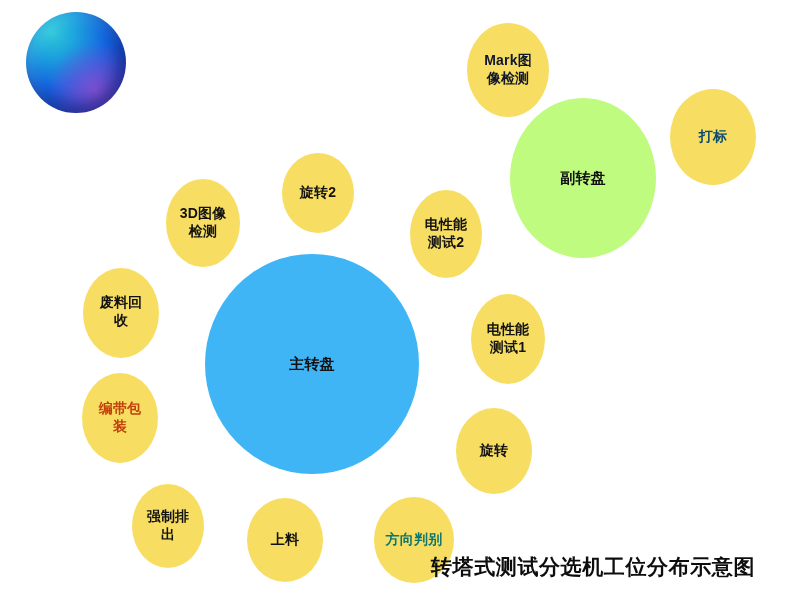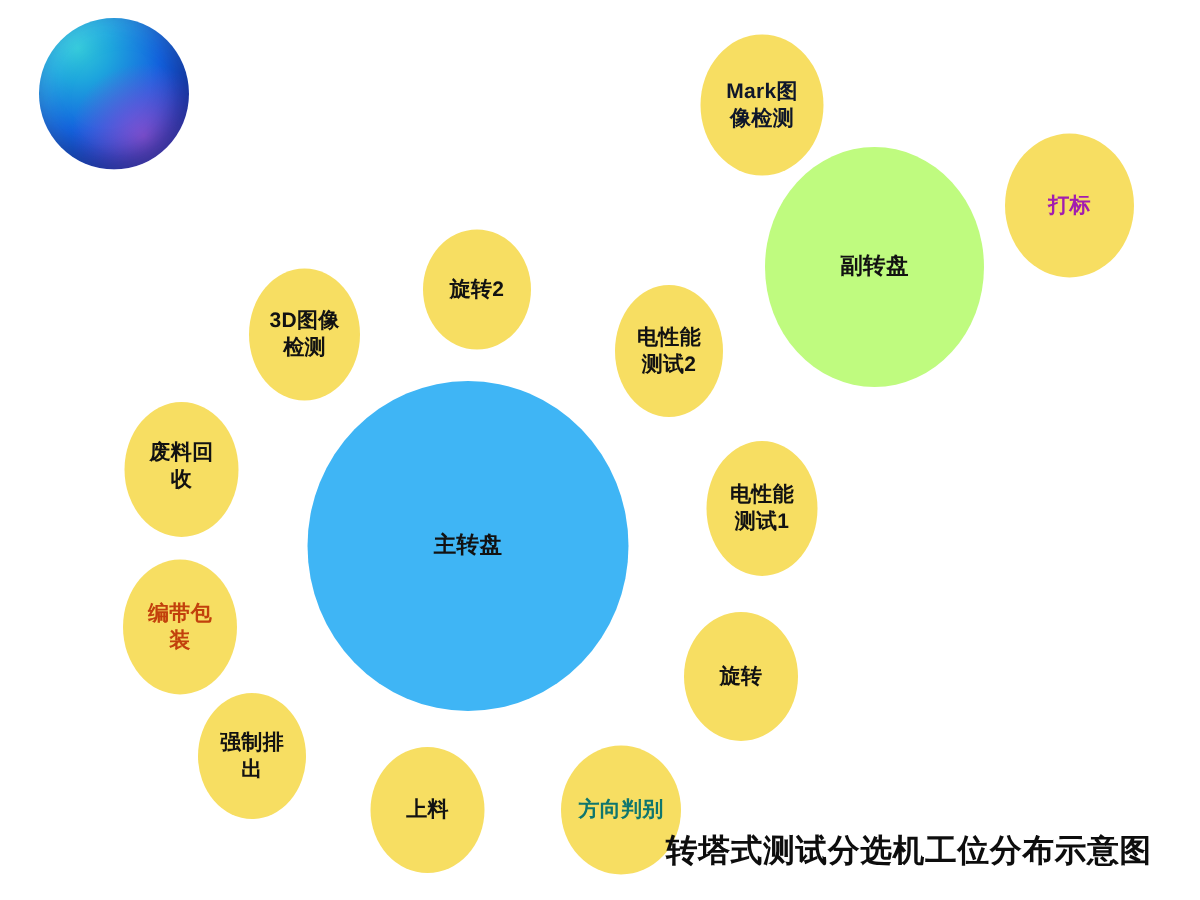--- a/index.html
+++ b/index.html
@@ -72,21 +72,21 @@
         <span class="node-label" style="color: rgb(18, 18, 18);">主转盘</span>
       </div>
       <div class="node hub" style="left: 510px; top: 98px; width: 146px; height: 160px; background: rgb(191, 251, 127);">
         <span class="node-label" style="color: rgb(18, 18, 18);">副转盘</span>
       </div>
       <div class="node small" style="left: 467px; top: 23px; width: 82px; height: 94px; background: rgb(247, 222, 98);">
         <span class="node-label" style="color: #0f172a;">Mark图
 像检测</span>
       </div>
       <div class="node small" style="left: 670px; top: 89px; width: 86px; height: 96px; background: rgb(247, 222, 98);">
-        <span class="node-label" style="color: #a21caf;">打标</span>
+        <span class="node-label" style="color: #0c4a6e;">打标</span>
       </div>
       <div class="node small" style="left: 282px; top: 153px; width: 72px; height: 80px; background: rgb(247, 222, 98);">
         <span class="node-label" style="color: rgb(18, 18, 18);">旋转2</span>
       </div>
       <div class="node small" style="left: 166px; top: 179px; width: 74px; height: 88px; background: rgb(247, 222, 98);">
         <span class="node-label" style="color: rgb(18, 18, 18);">3D图像
 检测</span>
       </div>
       <div class="node small" style="left: 410px; top: 190px; width: 72px; height: 88px; background: rgb(247, 222, 98);">
         <span class="node-label" style="color: rgb(18, 18, 18);">电性能
@@ -100,27 +100,27 @@
         <span class="node-label" style="color: rgb(18, 18, 18);">电性能
 测试1</span>
       </div>
       <div class="node small" style="left: 82px; top: 373px; width: 76px; height: 90px; background: rgb(247, 222, 98);">
         <span class="node-label" style="color: #c2410c;">编带包
 装</span>
       </div>
       <div class="node small" style="left: 456px; top: 408px; width: 76px; height: 86px; background: rgb(247, 222, 98);">
         <span class="node-label" style="color: rgb(18, 18, 18);">旋转</span>
       </div>
-      <div class="node small" style="left: 132px; top: 462px; width: 72px; height: 84px; background: rgb(247, 222, 98);">
+      <div class="node small" style="left: 132px; top: 484px; width: 72px; height: 84px; background: rgb(247, 222, 98);">
         <span class="node-label" style="color: rgb(18, 18, 18);">强制排
 出</span>
       </div>
       <div class="node small" style="left: 247px; top: 498px; width: 76px; height: 84px; background: rgb(247, 222, 98); justify-content: center;">
         <span class="node-label" style="color: rgb(18, 18, 18);">上料</span>
       </div>
       <div class="node small" style="left: 374px; top: 497px; width: 80px; height: 86px; background: rgb(247, 222, 98);">
         <span class="node-label" style="color: #0f766e;">方向判别</span>
       </div>
     </div>
 
-  <div class="caption" id="caption" style="left: 444px; top: 553px; color: rgb(13, 13, 13);">转塔式测试分选机工位分布示意图</div>
+  <div class="caption" id="caption" style="left: 431px; top: 553px; color: rgb(13, 13, 13);">转塔式测试分选机工位分布示意图</div>
 
 </div>
 
 </body></html>

